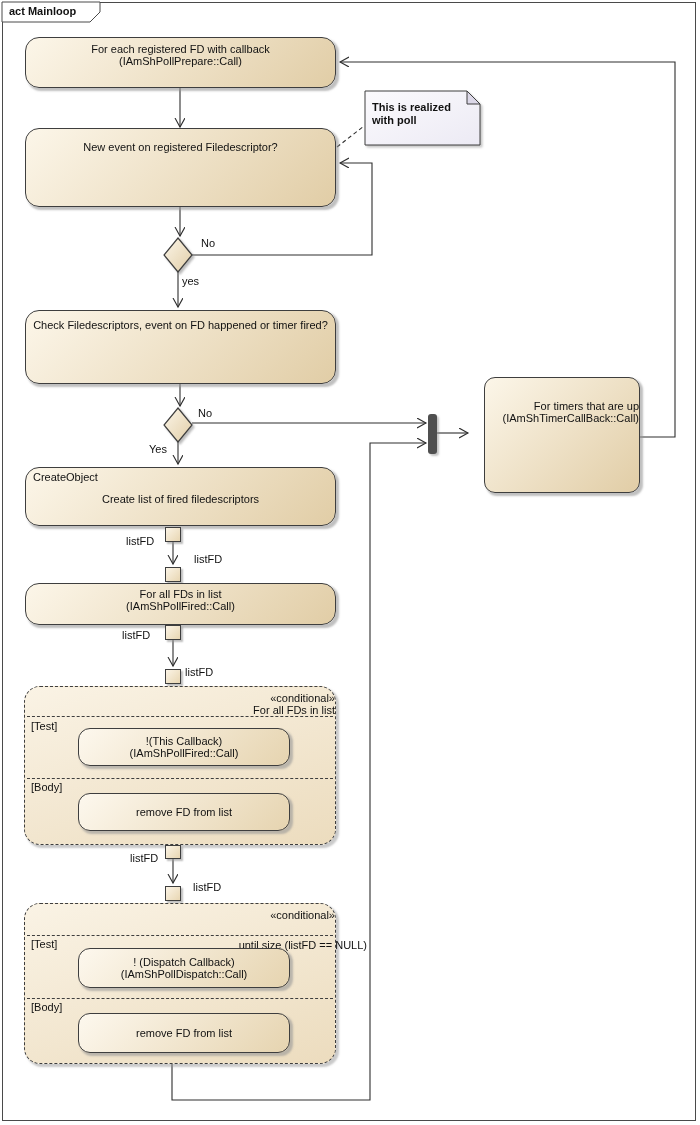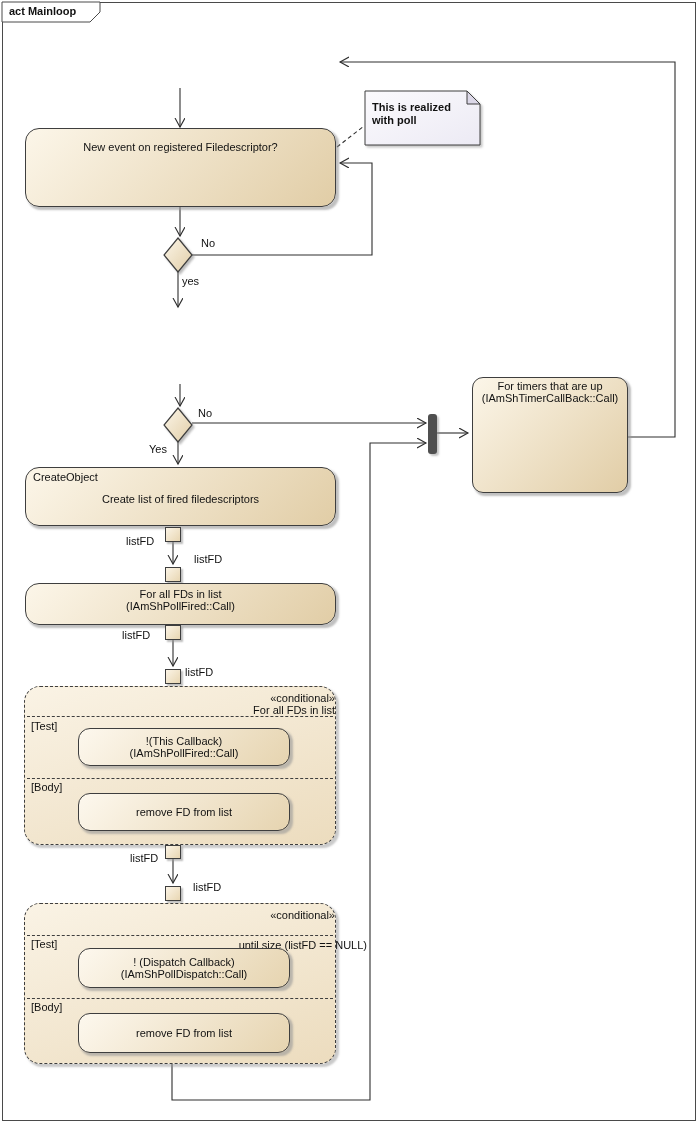--- a/index.html
+++ b/index.html
@@ -115,37 +115,44 @@
 
     <polygon class="dia" fill="url(#diaGrad)" points="178,238 192,255 178,272 164,255"></polygon>
     <polygon class="dia" fill="url(#diaGrad)" points="178,408 192,425 178,442 164,425"></polygon>
 
     <polygon class="notepoly" fill="url(#noteGrad)" points="365,91 467,91 480,104 480,145 365,145"></polygon>
     <polygon class="foldline" points="467,91 467,104 480,104"></polygon>
   </svg>
 
   <div class="frame-title">act Mainloop</div>
 
+  <div class="activity" style="left:25px;top:37px;width:311px;height:51px;padding-top:5px;">
+    <div class="line">For each registered FD with callback</div>
+    <div class="line">(IAmShPollPrepare::Call)</div>
+  </div>
 
   <div class="activity" style="left:25px;top:128px;width:311px;height:79px;padding-top:12px;">
     <div class="line">New event on registered Filedescriptor?</div>
   </div>
 
   <div class="note-text">This is realized with poll</div>
 
   <div class="edge-label" style="left:201px;top:237px;">No</div>
   <div class="edge-label" style="left:182px;top:275px;">yes</div>
 
+  <div class="activity" style="left:25px;top:310px;width:311px;height:74px;padding-top:8px;">
+    <div class="line">Check Filedescriptors, event on FD happened or timer fired?</div>
+  </div>
 
   <div class="edge-label" style="left:198px;top:407px;">No</div>
   <div class="edge-label" style="left:149px;top:443px;">Yes</div>
 
   <div class="sync-bar"></div>
 
-  <div class="activity" style="left:472px;top:377px;width:156px;height:116px;padding-top:2px;border-radius:11px;">
+  <div class="activity" style="left:484px;top:377px;width:156px;height:116px;padding-top:22px;border-radius:11px;text-align:right;">
     <div class="line">For timers that are up</div>
     <div class="line">(IAmShTimerCallBack::Call)</div>
   </div>
 
   <div class="activity" style="left:25px;top:467px;width:311px;height:59px;">
     <div class="stereo-name">CreateObject</div>
     <div class="line" style="padding-top:25px;">Create list of fired filedescriptors</div>
   </div>
 
   <div class="pin" style="left:165px;top:527px;"></div>

